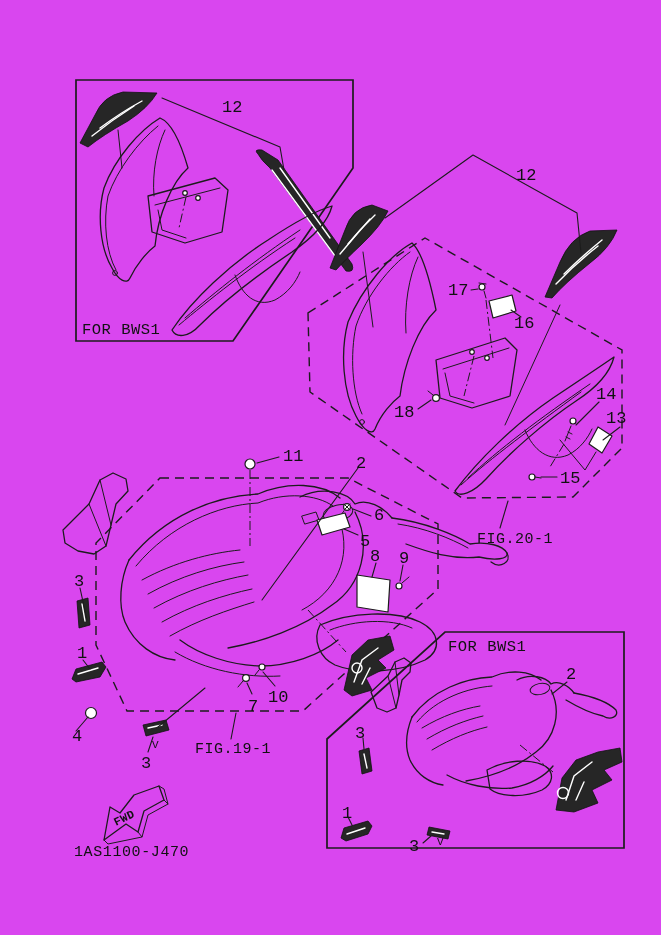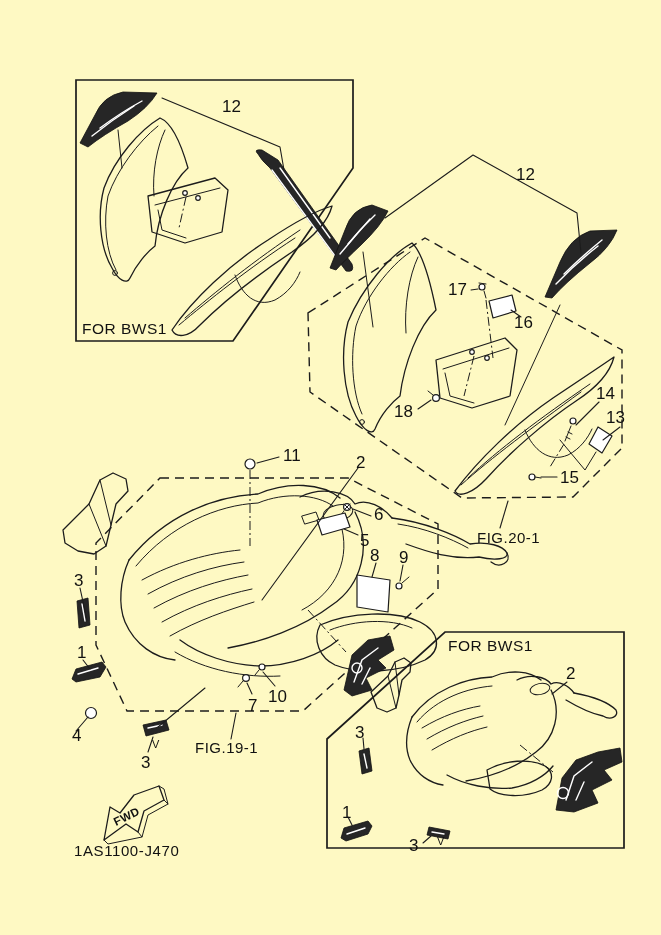--- a/index.html
+++ b/index.html
@@ -1,17 +1,17 @@
 <!DOCTYPE html>
 <html><head>
 <meta charset="utf-8">
 <style>
   html,body{margin:0;padding:0;background:#fff;}
-  #page{position:relative;width:661px;height:935px;background:#fef9c3;overflow:hidden;
-        font-family:Liberation Sans, sans-serif;}
+  #page{position:relative;width:661px;height:935px;background:#d946ef;overflow:hidden;
+        font-family:Liberation Mono, monospace;}
   svg{position:absolute;left:0;top:0;}
   .ln{fill:none;stroke:#1c1c1c;stroke-width:1.3;stroke-linecap:round;stroke-linejoin:round;}
   .thin{fill:none;stroke:#1c1c1c;stroke-width:1;stroke-linecap:round;}
   .box{fill:none;stroke:#1c1c1c;stroke-width:1.7;stroke-linejoin:miter;}
   .dash{fill:none;stroke:#1c1c1c;stroke-width:1.4;stroke-dasharray:9 6;}
   .dadot{fill:none;stroke:#1c1c1c;stroke-width:1;stroke-dasharray:9 3 2 3;}
   .lead{fill:none;stroke:#1c1c1c;stroke-width:1.1;stroke-linecap:round;stroke-linejoin:round;}
   .decal{fill:#262626;stroke:#111;stroke-width:.8;}
   .streak{fill:none;stroke:#fff;stroke-width:1.4;stroke-linecap:round;}
   .plate{fill:#fff;stroke:#1c1c1c;stroke-width:1.2;stroke-linejoin:round;}

